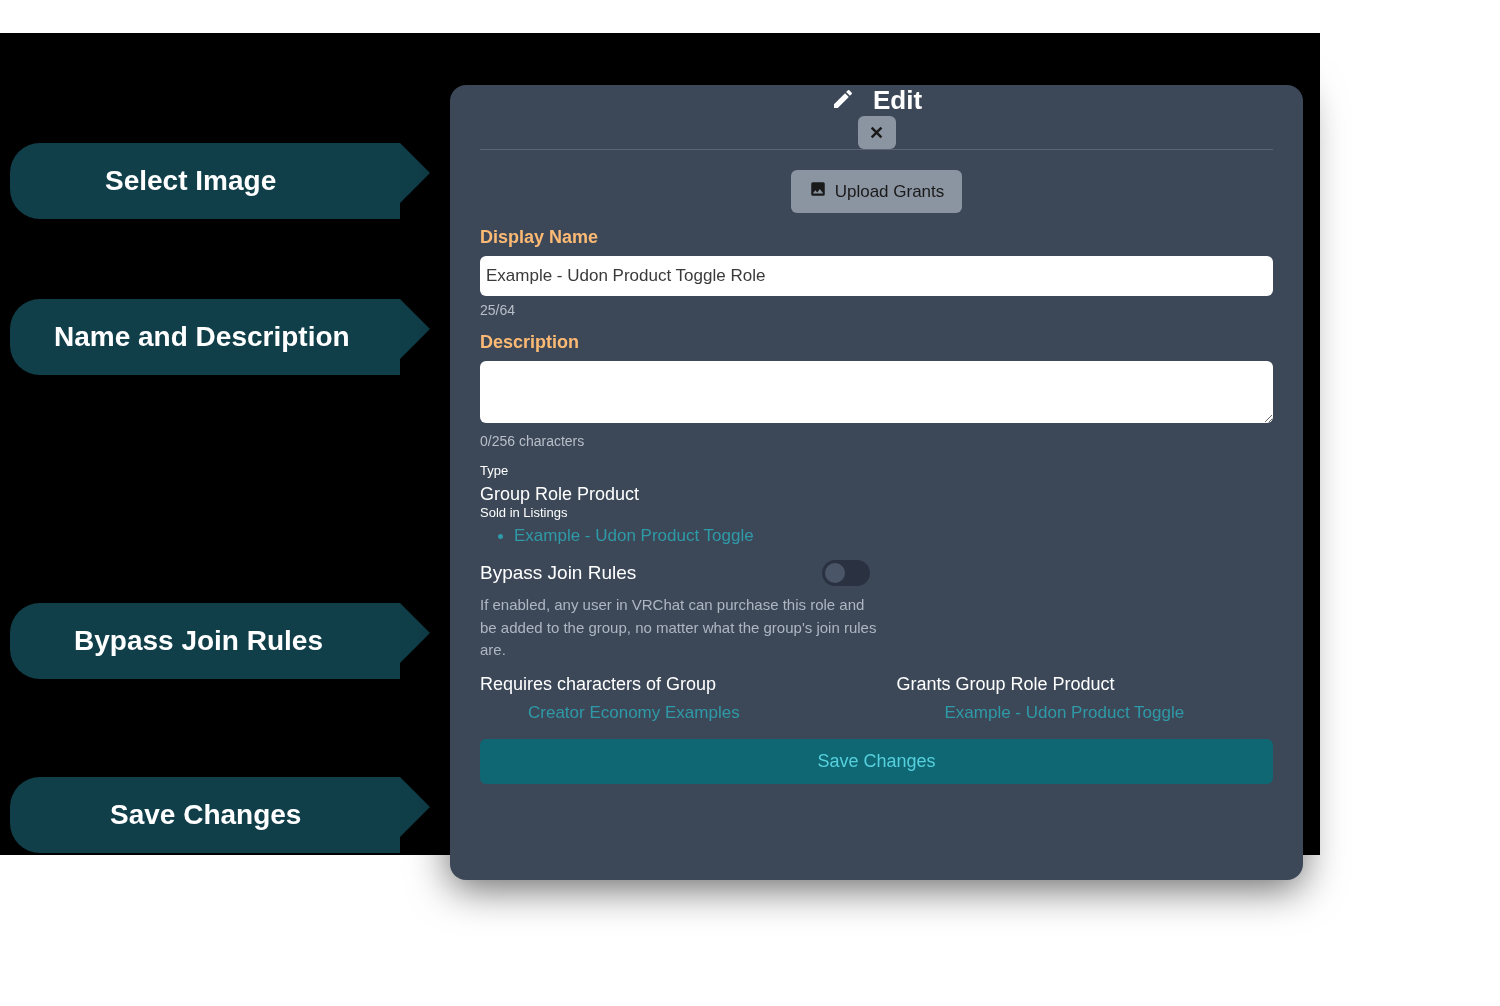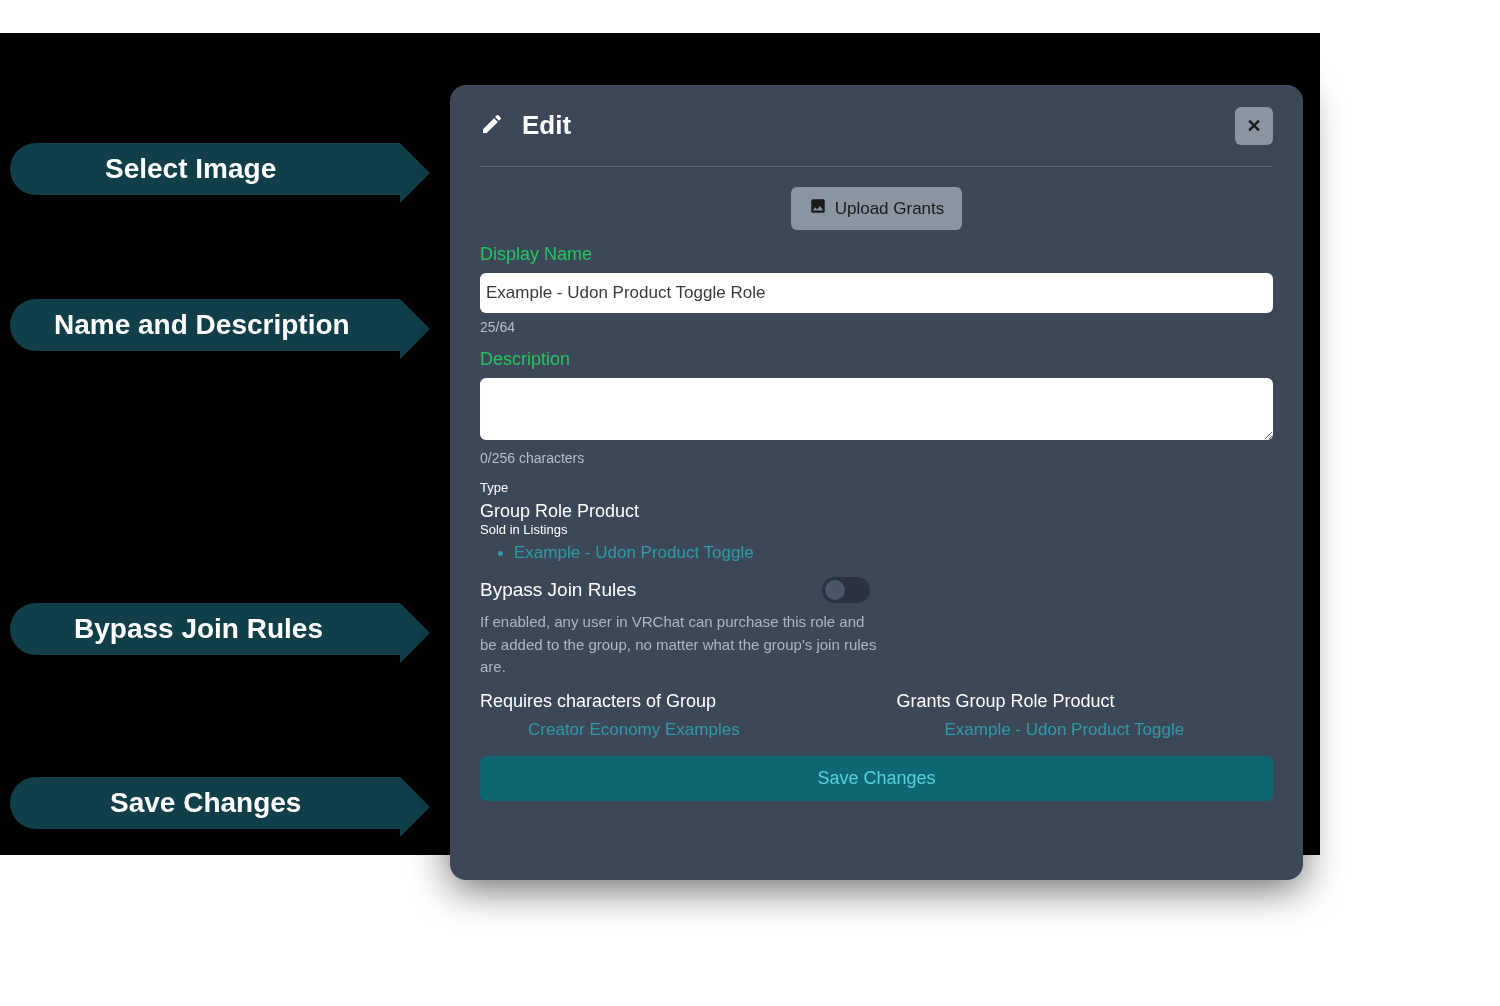--- a/index.html
+++ b/index.html
@@ -17,21 +17,21 @@
     position: absolute;
     top: 33px;
     left: 0;
   }
   .callout {
     position: absolute;
     background: #103f4a;
     color: #ffffff;
     font-weight: 700;
     font-size: 28px;
-    height: 52px;
+    height: 76px;
     display: flex;
     align-items: center;
     padding-left: 28px;
     border-radius: 30px 0 0 30px;
     font-family: "Segoe UI", sans-serif;
   }
   .callout::after {
     content: "";
     position: absolute;
     right: -30px;
@@ -53,23 +53,24 @@
     box-shadow: 0 8px 40px rgba(0,0,0,0.6);
     color: #ffffff;
     padding: 0 30px;
     font-family: -apple-system, "Segoe UI", sans-serif;
     overflow: hidden;
   }
   .dialog-header {
     display: flex;
     align-items: center;
     justify-content: space-between;
-    height: 82px;
+    height: 65px;
     border-bottom: 1px solid #5b6574;
     margin-bottom: 20px;
+    flex-direction: column;
   }
   .dialog-title-wrap {
     display: flex;
     align-items: center;
     gap: 18px;
   }
   .dialog-title {
     font-size: 26px;
     font-weight: 700;
   }
@@ -99,24 +100,24 @@
     padding: 10px 18px;
     font-size: 17px;
     color: #1a1a1a;
     cursor: pointer;
     display: flex;
     align-items: center;
     gap: 8px;
   }
   .field-label {
     font-size: 18px;
-    font-weight: 400;
+    font-weight: 700;
     margin-bottom: 8px;
     display: block;
-    color: #22c55e;
+    color: #fdba74;
   }
   .text-input {
     width: 100%;
     background: #ffffff;
     border: none;
     border-radius: 6px;
     padding: 10px 6px;
     font-size: 17px;
     color: #3a3a3a;
     font-family: inherit;

